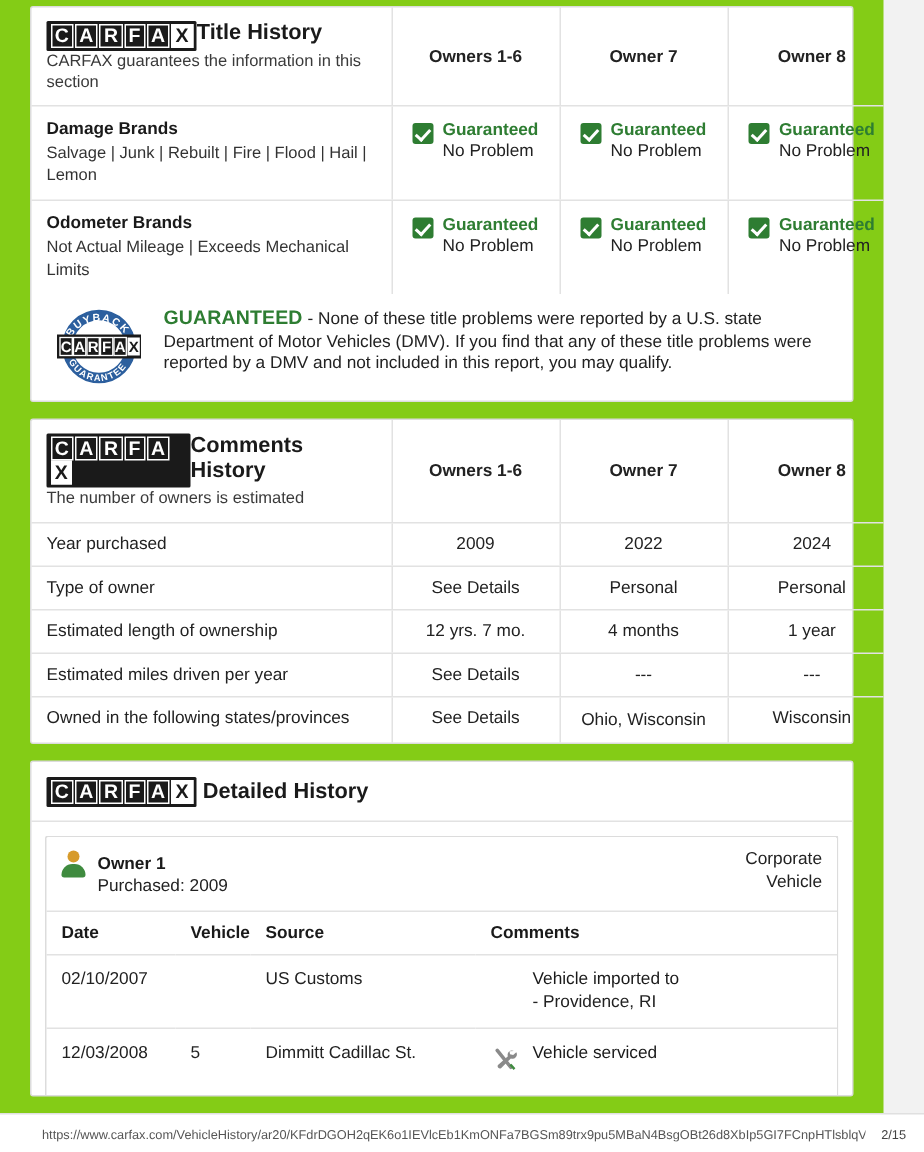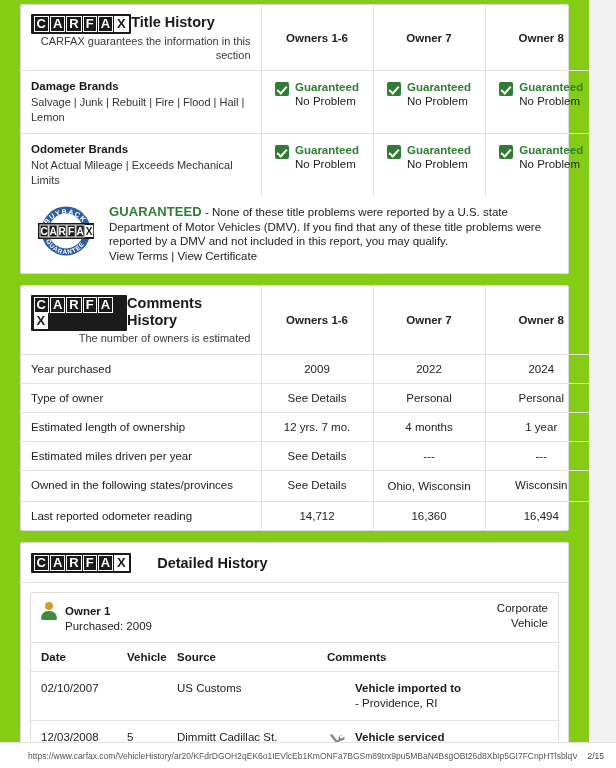--- a/index.html
+++ b/index.html
@@ -80,21 +80,20 @@
     font-size: 14.5px;
     font-weight: bold;
     color: #1a1a1a;
     line-height: 17px;
   }
   .sec-sub {
     font-size: 11px;
     color: #3a3a3a;
     line-height: 13.5px;
     margin-top: 1px;
-    text-align: right;
   }
 
   
   .head-cell { padding: 0 !important; border-bottom: 1px solid #e2e2e2; }
   .head-inner { padding: 9px 10px 8px 10px; }
   .owner-head {
     font-size: 12px;
     font-weight: bold;
     color: #1a1a1a;
     text-align: center;
@@ -209,21 +208,21 @@
   }
   table.dh tr:last-child td { border-bottom: none; }
   .c-date { width: 86px; }
   .c-mile { width: 50px; }
   .c-src  { width: 150px; }
   .c-cmt  { width: auto; }
 
   .cmt-wrap { display: flex; align-items: flex-start; }
   .cmt-icon { width: 22px; flex: 0 0 auto; margin-right: 6px; margin-top: 1px;}
   .cmt-body { flex: 1 1 auto; }
-  .cmt-title { font-weight: bold; color: #1a1a1a; display: block; line-height: 15px;}
+  .cmt-title { font-weight: normal; color: #1a1a1a; display: block; line-height: 15px;}
   .cmt-line { color: #222; display: block; line-height: 15px;}
 
   
   .footer {
     position: absolute;
     left: 0; bottom: 0;
     width: 616px; height: 26px;
     background: #ffffff;
     border-top: 1px solid #e0e0e0;
     display: flex;
@@ -371,23 +370,20 @@
               <text x="38.1" y="29.5" text-anchor="middle">F</text>
               <rect x="43" y="20" width="8.2" height="12" fill="none" stroke="#ffffff" stroke-width="0.9"></rect>
               <text x="47.1" y="29.5" text-anchor="middle">A</text>
               <rect x="52" y="20" width="8.2" height="12" fill="#ffffff"></rect>
               <text x="56.1" y="29.5" text-anchor="middle" fill="#1a1a1a">X</text>
             </g>
           </svg>
         </div>
         <div class="guar-text">
           <span><b class="gw">GUARANTEED</b><span> - None of these title problems were reported by a U.S. state Department of Motor Vehicles (DMV). If you find that any of these title problems were reported by a DMV and not included in this report, you may qualify.</span></span>
-          <div class="links">
-            <a href="#">View Terms</a><span> | </span><a href="#">View Certificate</a>
-          </div>
         </div>
       </div>
     </div>
 
     <div class="card">
       <table class="cfx">
         <colgroup>
           <col class="col-label">
             <col class="col-owner">
             <col class="col-owner">
@@ -436,36 +432,30 @@
           <td class="col-owner">See Details</td>
           <td class="col-owner">---</td>
           <td class="col-owner">---</td>
         </tr>
         <tr>
           <td>Owned in the following states/provinces</td>
           <td class="col-owner">See Details</td>
           <td class="col-owner" style="line-height:14.5px;">Ohio, Wisconsin</td>
           <td class="col-owner">Wisconsin</td>
         </tr>
-        <tr>
-          <td>Last reported odometer reading</td>
-          <td class="col-owner">14,712</td>
-          <td class="col-owner">16,360</td>
-          <td class="col-owner">16,494</td>
-        </tr>
       </tbody>
         </table>
     </div>
 
     <div class="card">
       <div class="dh-head">
         <span class="cfx-logo">
           <span>C</span><span>A</span><span>R</span><span>F</span><span>A</span><span class="inv">X</span>
         </span>
-        <span class="sec-title" style="margin-left:26px;">Detailed History</span>
+        <span class="sec-title" style="margin-left:4px;">Detailed History</span>
       </div>
 
       <div class="owner-block">
         <div class="owner-bar">
           <span class="person-icon">
             <span class="head"></span>
               <span class="body"></span>
           </span>
           <span>
             <span class="owner-name">Owner 1</span>

